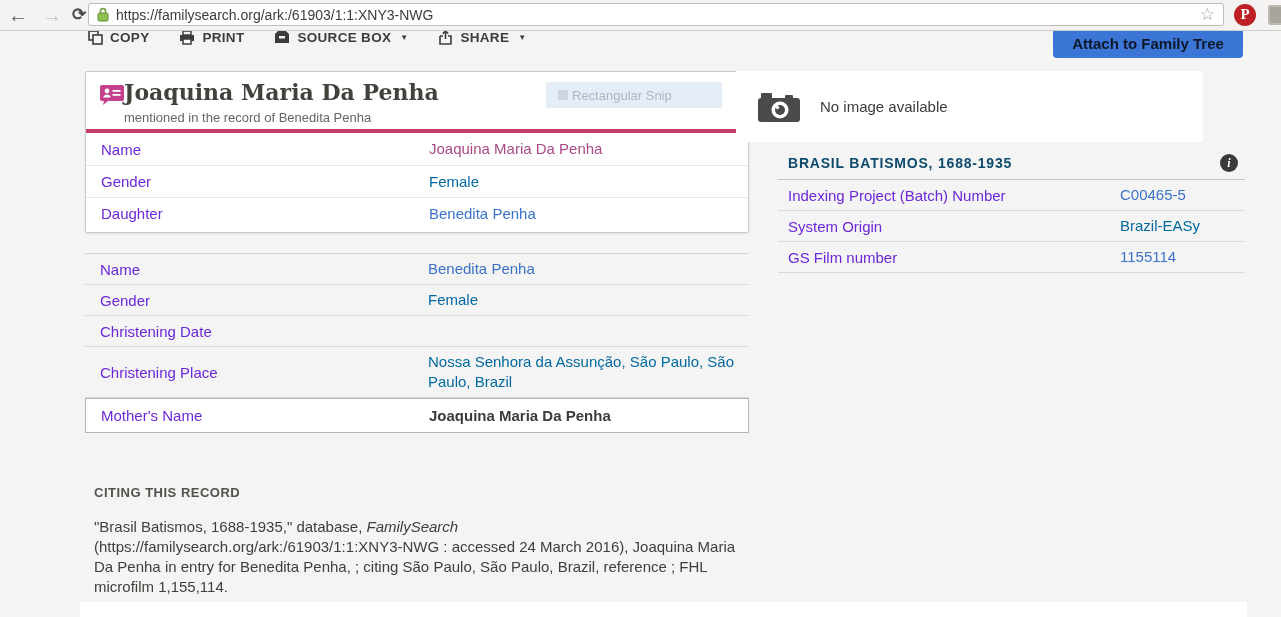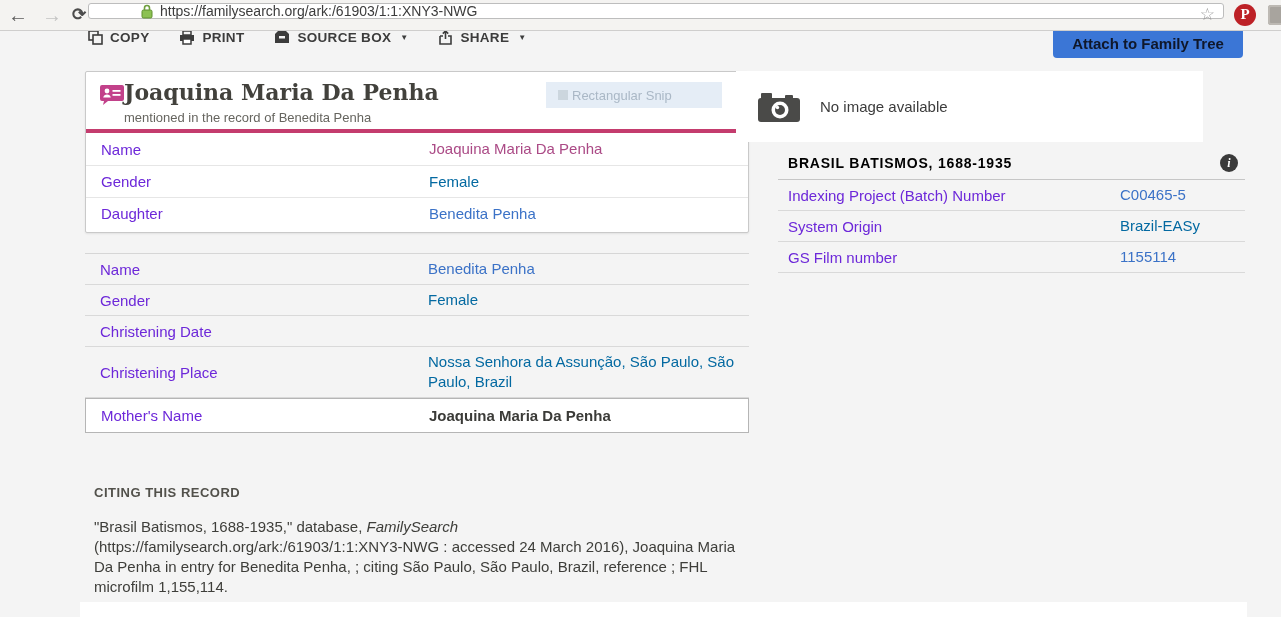--- a/index.html
+++ b/index.html
@@ -6,22 +6,22 @@
     font-family:"Liberation Sans",sans-serif;background:#f4f4f4;}
   .viewport{position:relative;width:1281px;height:617px;overflow:hidden;}
 
   
   .chrome{position:absolute;top:0;left:0;right:0;height:30px;background:#f4f3f1;
     border-bottom:1px solid #cfcecd;z-index:10;}
   .nav-btn{position:absolute;top:1px;font-size:20px;line-height:28px;cursor:pointer;}
   .back{left:8px;color:#5b5b5b;}
   .fwd{left:42px;color:#c3c3c3;}
   .refresh{left:72px;color:#4c4c4c;font-size:17px;font-weight:bold;}
-  .urlbar{position:absolute;left:88px;top:3px;width:1136px;height:16px;background:#fff;
-    border:1px solid #bdbdbd;border-radius:3px;display:flex;align-items:center;box-sizing:border-box;padding-left:44px;}
+  .urlbar{position:absolute;left:88px;top:3px;width:1136px;height:23px;background:#fff;
+    border:1px solid #bdbdbd;border-radius:3px;display:flex;align-items:center;box-sizing:border-box;}
   .lock{margin:0 7px 0 8px;flex:none;}
   .url-text{font-size:14px;color:#3c3c3c;white-space:nowrap;overflow:hidden;}
   .star{position:absolute;right:8px;top:0;font-size:17px;color:#9a9a9a;line-height:22px;}
   .pinterest{position:absolute;left:1234px;top:4px;width:22px;height:22px;border-radius:50%;
     background:#bd2126;color:#fff;font-family:"Liberation Serif",serif;font-weight:bold;
     font-size:15px;text-align:center;line-height:21px;}
   .ext-partial{position:absolute;left:1268px;top:5px;width:20px;height:20px;background:#a8a49e;
     border-radius:3px;box-shadow:inset 0 0 0 2px #bdb9b3;}
 
   
@@ -72,21 +72,21 @@
   .citing-text{margin:17px 0 0 0;font-size:15px;line-height:20px;color:#3e3e3a;}
 
   
   .side-image{position:absolute;left:736px;top:41px;width:467px;height:71px;
     display:flex;align-items:center;}
   .cam{margin-left:22px;flex:none;}
   .no-image-text{margin-left:20px;font-size:15px;color:#3c3c3c;}
 
   .collection-head{position:absolute;left:788px;top:124px;width:450px;display:flex;
     align-items:center;justify-content:space-between;}
-  .coll-title{font-size:14px;font-weight:bold;letter-spacing:.8px;color:#000000;cursor:pointer;}
+  .coll-title{font-size:14px;font-weight:bold;letter-spacing:.8px;color:#0c4a6e;cursor:pointer;}
   .info-icon{width:18px;height:18px;border-radius:50%;background:#3a3a3a;color:#fff;
     font-family:"Liberation Serif",serif;font-style:italic;font-weight:bold;font-size:12px;
     text-align:center;line-height:18px;cursor:pointer;}
   .side-rows{position:absolute;left:778px;top:149px;width:467px;border-top:1px solid #c6c6c6;}
   .side-rows .trow{border-bottom:1px solid #d9d9d9;}
   .side-rows .tlabel{width:332px;padding-left:10px;}
 
   .bottom-strip{position:absolute;left:80px;top:572px;width:1167px;bottom:0;background:#fff;}
 </style>
 </head>

